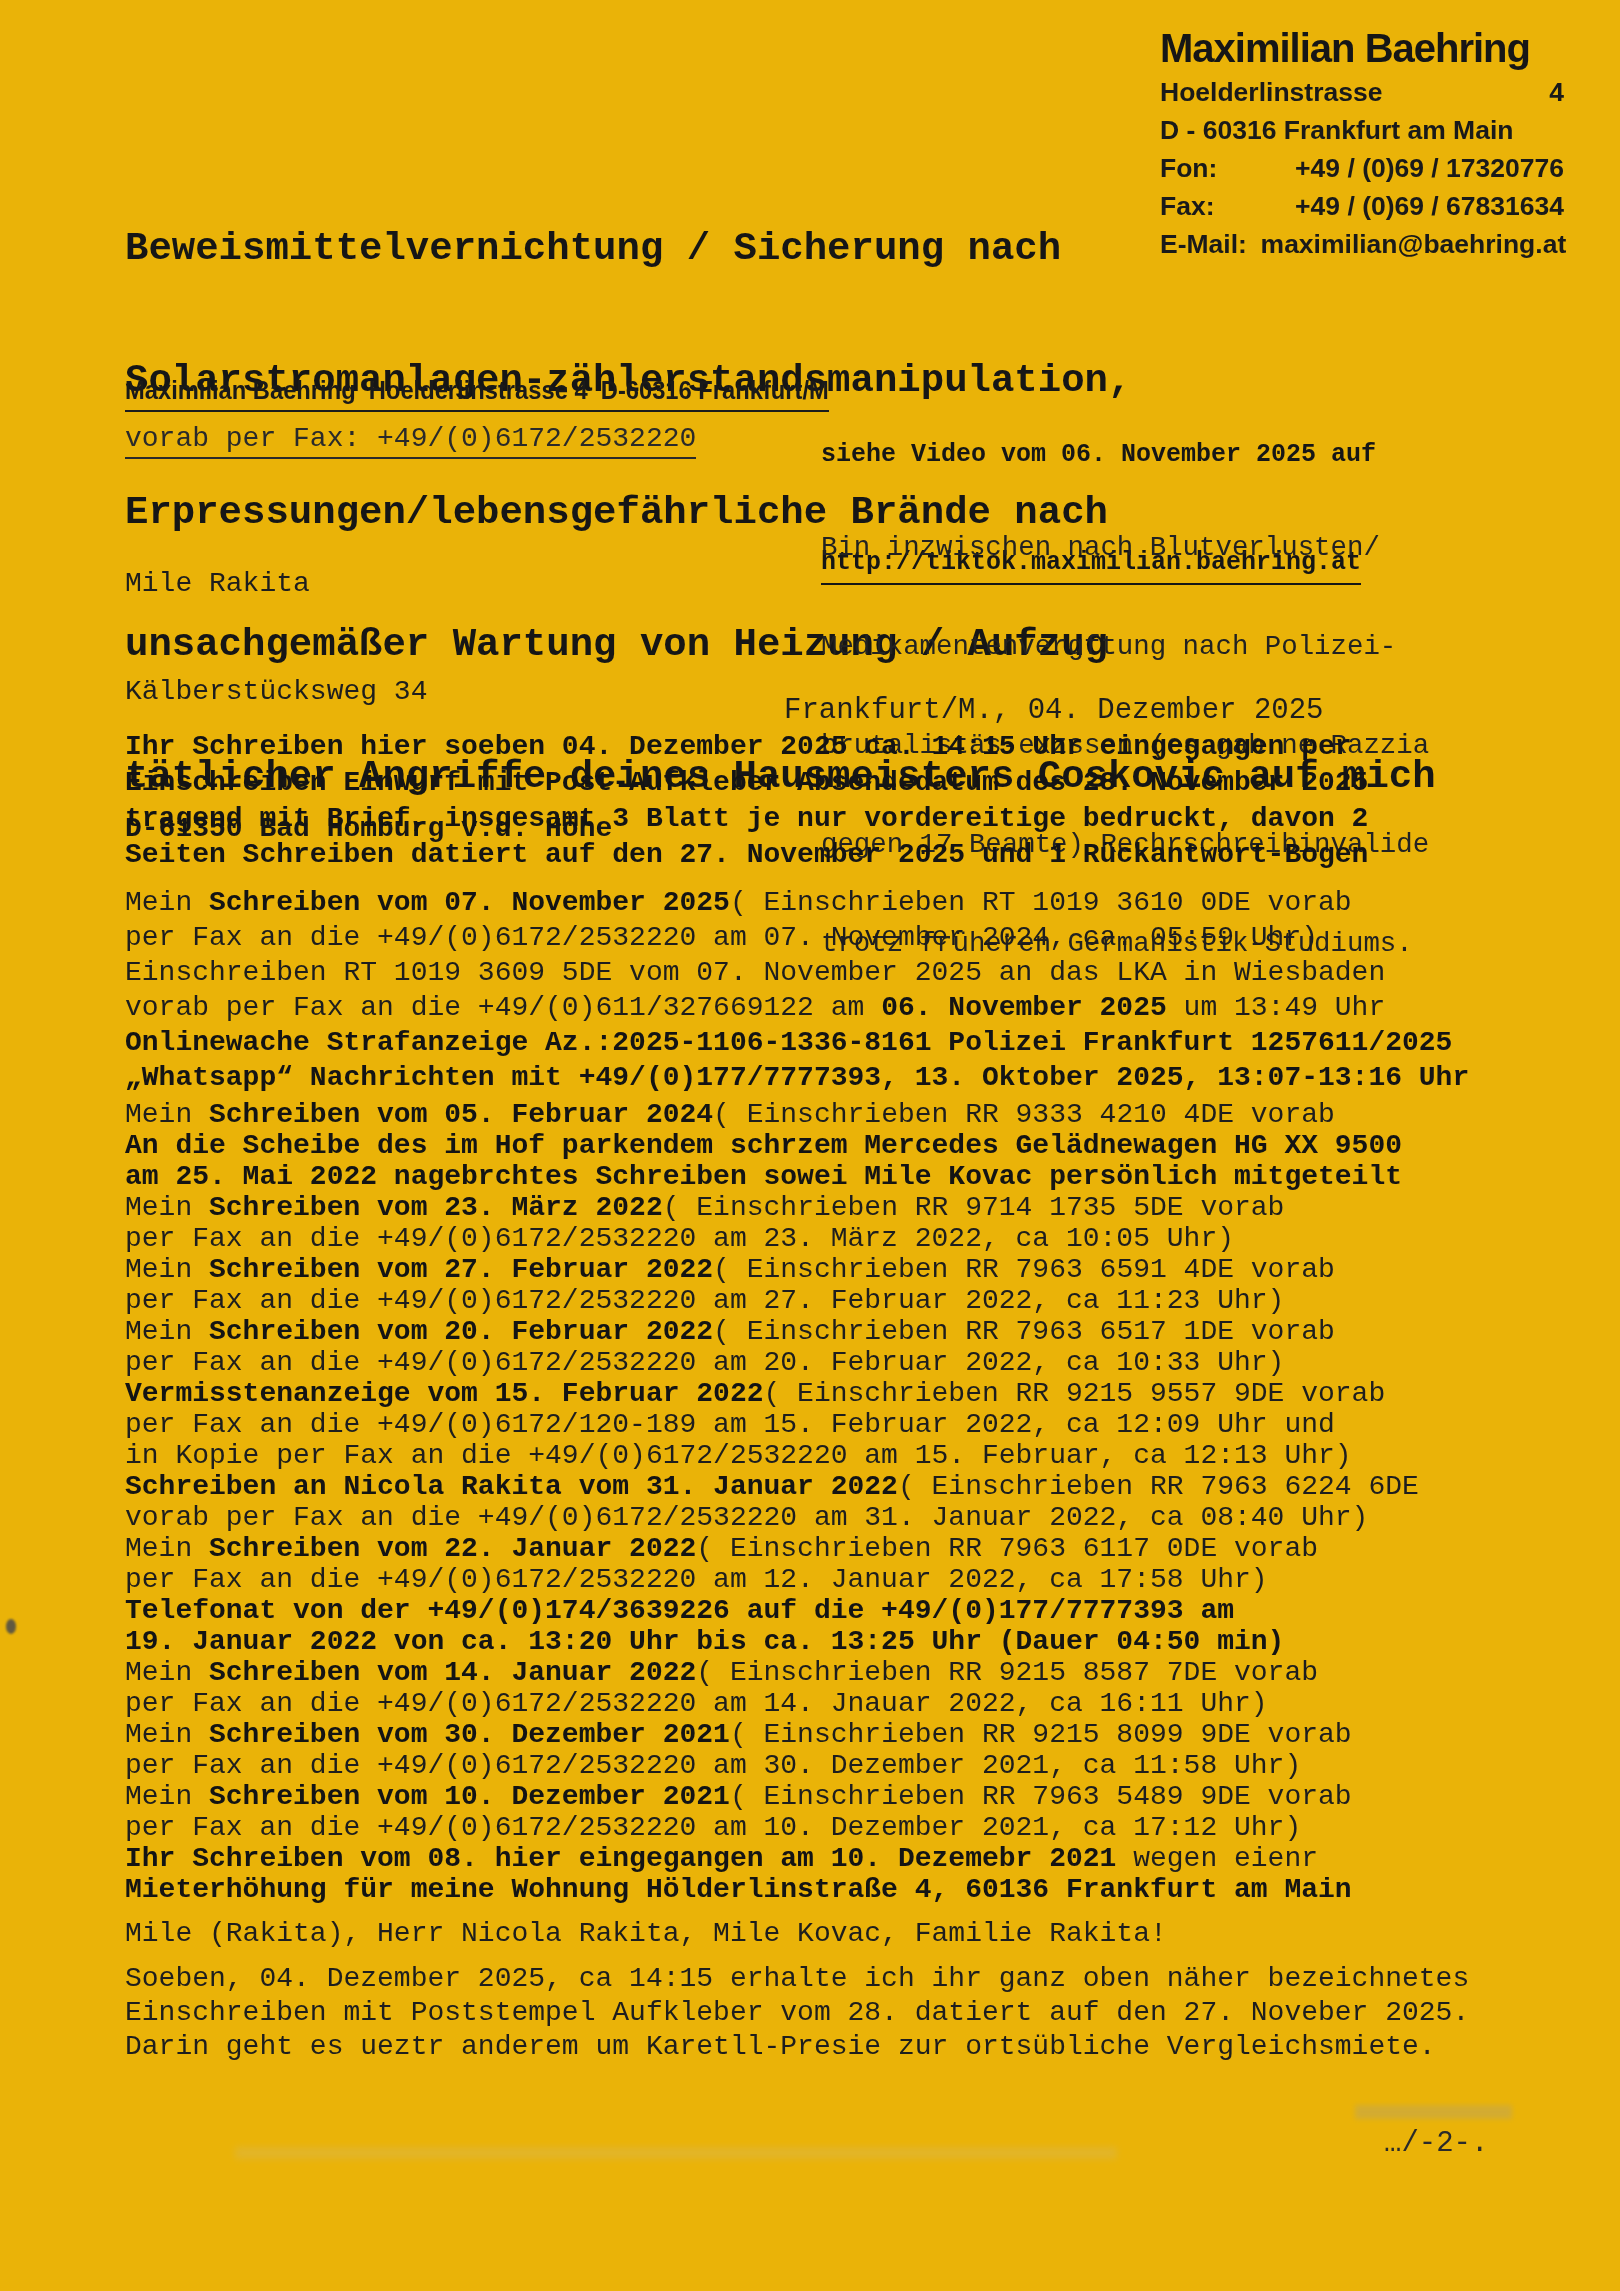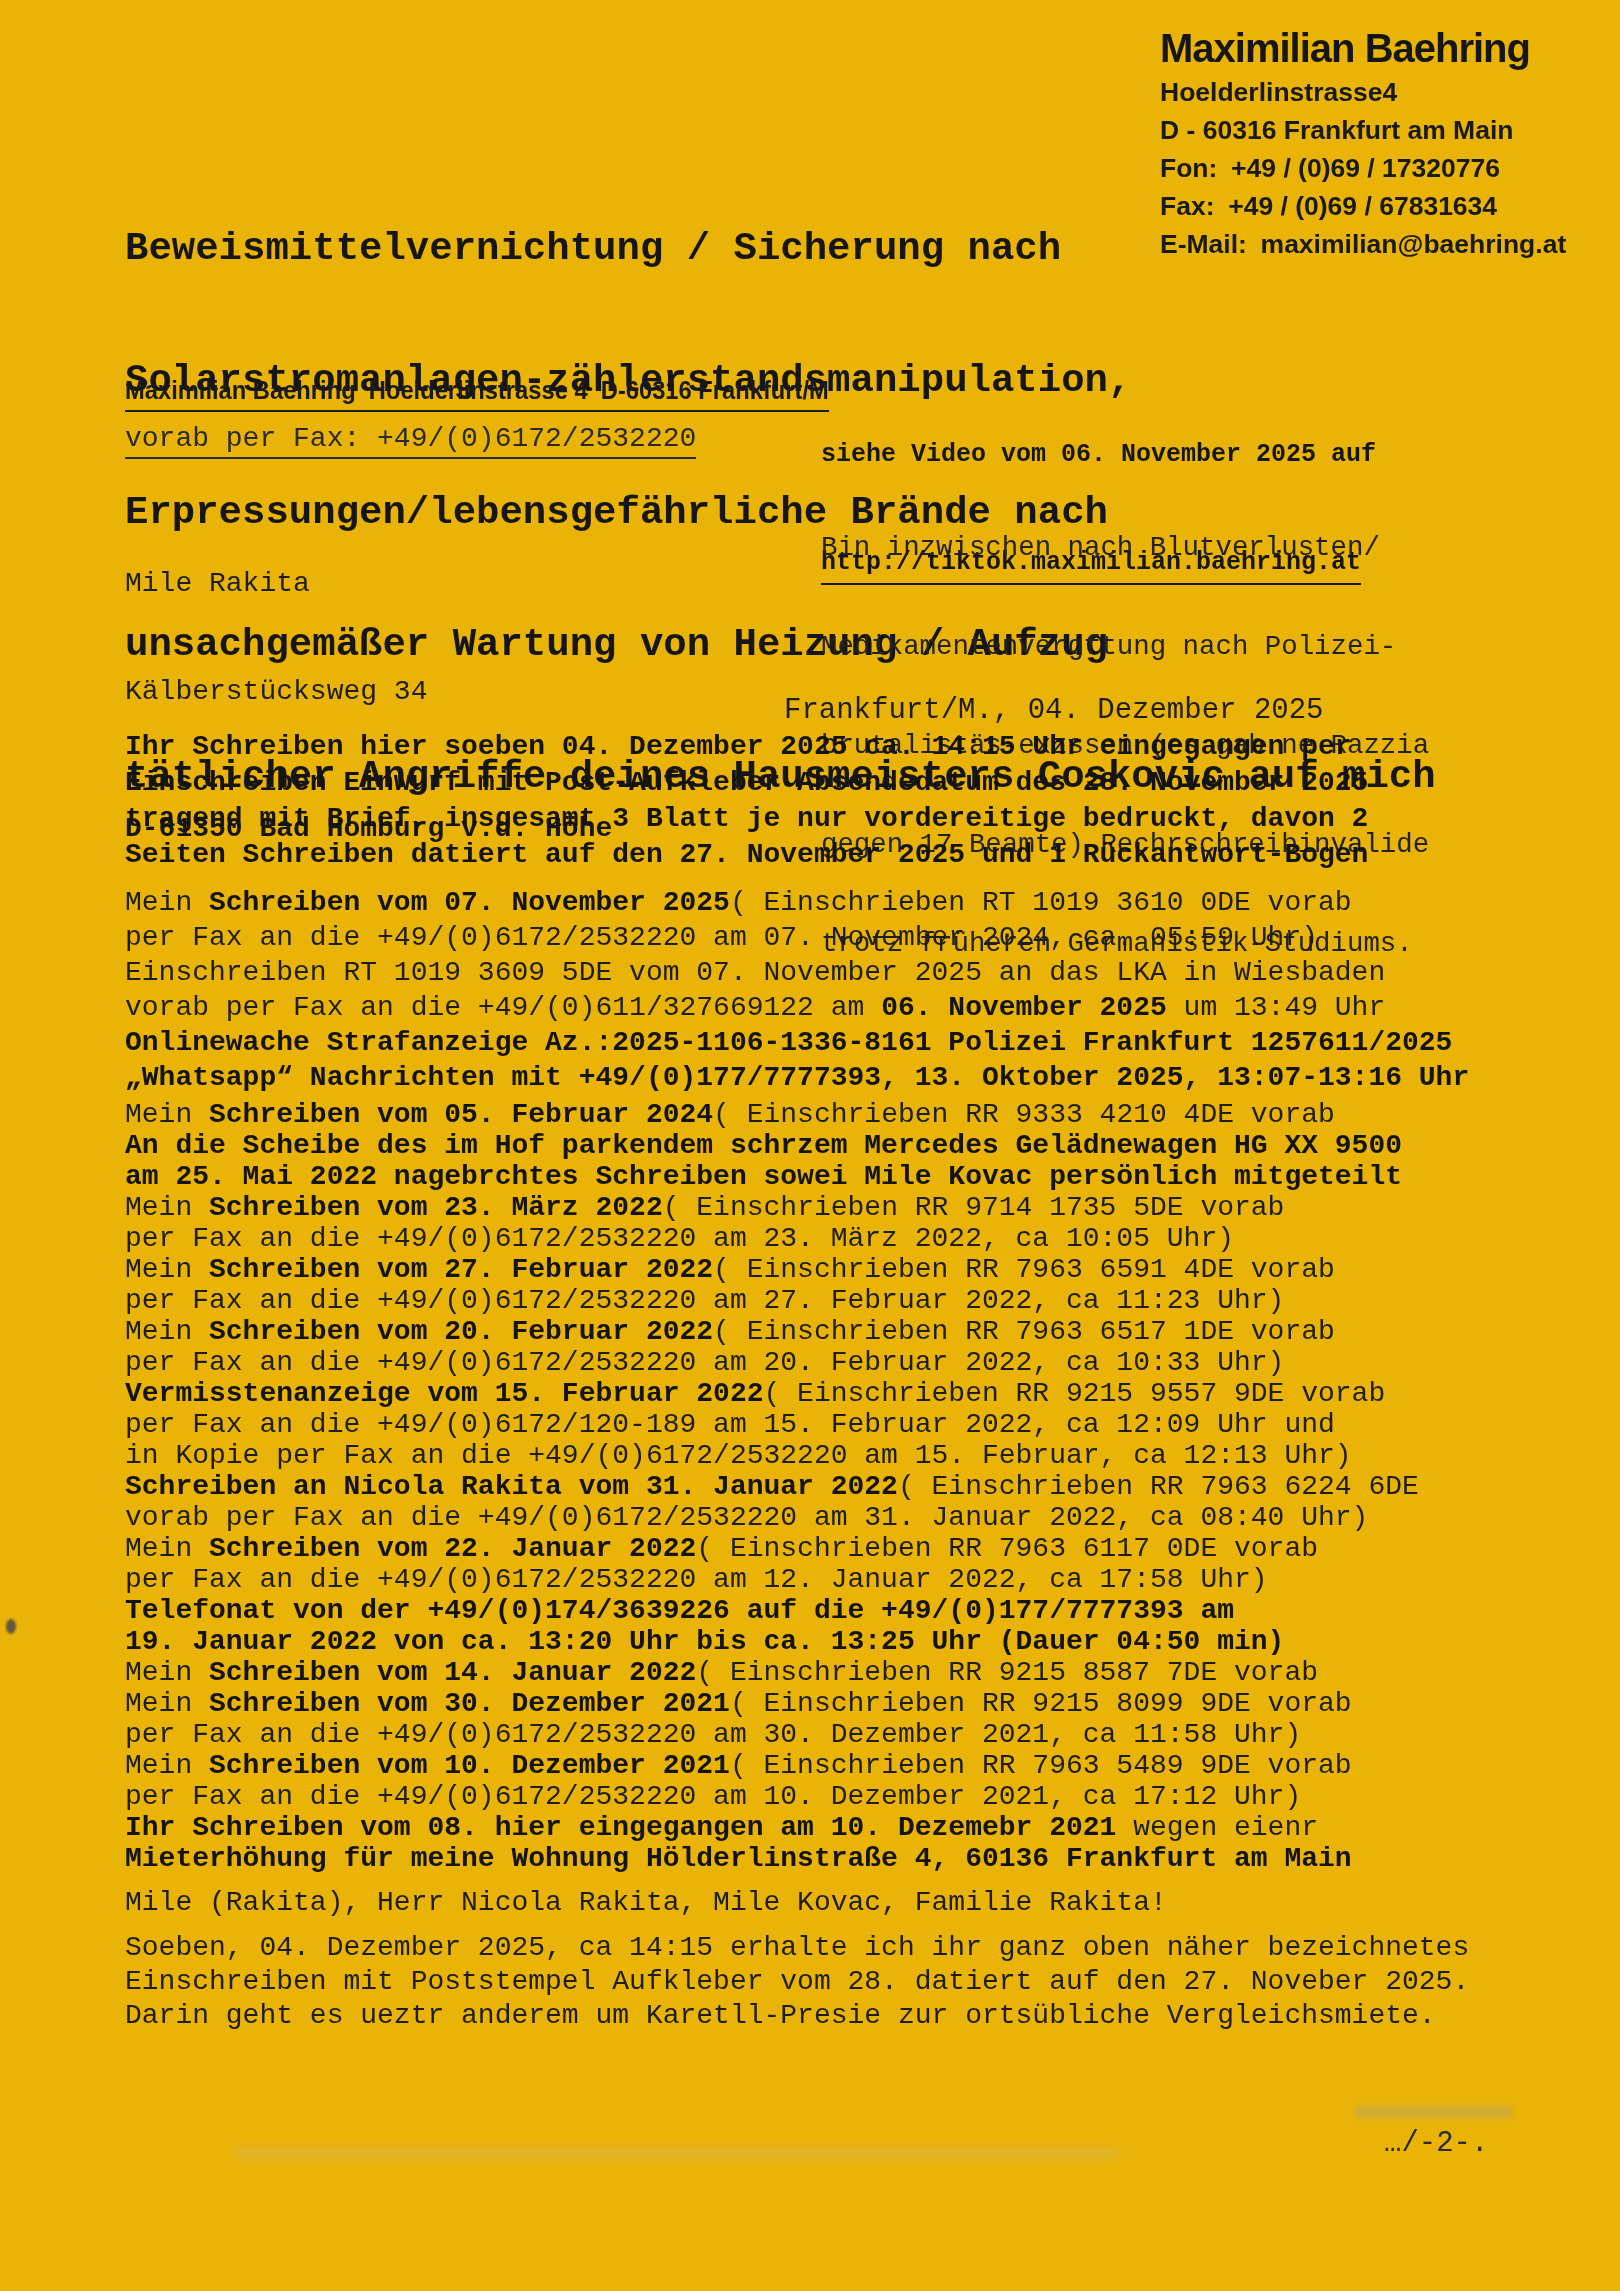--- a/index.html
+++ b/index.html
@@ -5,21 +5,21 @@
   html,body{margin:0;padding:0;background:#ffffff;}
   .page{
     position:relative; width:1620px; height:2292px;
     background:#eab308; overflow:hidden;
     color:#1e1e1e;
     font-family:"Liberation Mono","DejaVu Sans Mono",monospace;
   }
   
   .letterhead{position:absolute;left:1160px;top:27.4px;width:404px;}
   .lh-name{font-family:"Liberation Sans","DejaVu Sans",sans-serif;font-weight:700;font-size:40px;line-height:43px;letter-spacing:-1px;color:#161616;white-space:nowrap;}
-  .lh-row{display:flex;justify-content:flex-start;font-family:"Liberation Sans","DejaVu Sans",sans-serif;font-weight:700;font-size:26.5px;line-height:32px;margin-top:5.9px;color:#1a1a1a;white-space:nowrap;}
+  .lh-row{display:flex;justify-content:space-between;font-family:"Liberation Sans","DejaVu Sans",sans-serif;font-weight:700;font-size:26.5px;line-height:32px;margin-top:5.9px;color:#1a1a1a;white-space:nowrap;}
   .lh-row .lh-label{margin-right:13.7px;}
   
   .title{position:absolute;left:125px;top:139px;font-weight:700;font-size:39px;line-height:44px;color:#161616;white-space:pre;}
   
   .sender{position:absolute;left:125px;top:376px;font-family:"Liberation Sans","DejaVu Sans",sans-serif;font-weight:700;font-size:25.5px;white-space:pre;transform:scaleX(.93);transform-origin:left top;border-bottom:2.9px solid #1c1c1c;padding-bottom:4.9px;color:#1a1a1a;}
   .prefax{position:absolute;left:125px;top:423px;font-size:28px;border-bottom:2px solid #2a2a2a;padding-bottom:2.9px;color:#2a2a2a;white-space:pre;}
   
   .recipient{position:absolute;left:125px;top:494px;font-size:28px;line-height:36px;white-space:pre;}
   .recipient .city{font-weight:700;margin-top:29px;color:#161616;}
   
@@ -130,20 +130,21 @@
         <div class="line"><span class="b">Vermisstenanzeige vom 15. Februar 2022</span><span>( Einschrieben RR 9215 9557 9DE vorab</span></div>
         <div class="line"><span>per Fax an die +49/(0)6172/120-189 am 15. Februar 2022, ca 12:09 Uhr und</span></div>
         <div class="line"><span>in Kopie per Fax an die +49/(0)6172/2532220 am 15. Februar, ca 12:13 Uhr)</span></div>
         <div class="line"><span class="b">Schreiben an Nicola Rakita vom 31. Januar 2022</span><span>( Einschrieben RR 7963 6224 6DE</span></div>
         <div class="line"><span>vorab per Fax an die +49/(0)6172/2532220 am 31. Januar 2022, ca 08:40 Uhr)</span></div>
         <div class="line"><span>Mein </span><span class="b">Schreiben vom 22. Januar 2022</span><span>( Einschrieben RR 7963 6117 0DE vorab</span></div>
         <div class="line"><span>per Fax an die +49/(0)6172/2532220 am 12. Januar 2022, ca 17:58 Uhr)</span></div>
         <div class="line"><span class="b">Telefonat von der +49/(0)174/3639226 auf die +49/(0)177/7777393 am</span></div>
         <div class="line"><span class="b">19. Januar 2022 von ca. 13:20 Uhr bis ca. 13:25 Uhr (Dauer 04:50 min)</span></div>
         <div class="line"><span>Mein </span><span class="b">Schreiben vom 14. Januar 2022</span><span>( Einschrieben RR 9215 8587 7DE vorab</span></div>
+        <div class="line"><span>per Fax an die +49/(0)6172/2532220 am 14. Jnauar 2022, ca 16:11 Uhr)</span></div>
         <div class="line"><span>Mein </span><span class="b">Schreiben vom 30. Dezember 2021</span><span>( Einschrieben RR 9215 8099 9DE vorab</span></div>
         <div class="line"><span>per Fax an die +49/(0)6172/2532220 am 30. Dezember 2021, ca 11:58 Uhr)</span></div>
         <div class="line"><span>Mein </span><span class="b">Schreiben vom 10. Dezember 2021</span><span>( Einschrieben RR 7963 5489 9DE vorab</span></div>
         <div class="line"><span>per Fax an die +49/(0)6172/2532220 am 10. Dezember 2021, ca 17:12 Uhr)</span></div>
         <div class="line"><span class="b">Ihr Schreiben vom 08. hier eingegangen am 10. Dezemebr 2021</span><span> wegen eienr</span></div>
         <div class="line"><span class="b">Mieterhöhung für meine Wohnung Hölderlinstraße 4, 60136 Frankfurt am Main</span></div>
       </div>
       <div class="para">
         <div class="line"><span>Mile (Rakita), Herr Nicola Rakita, Mile Kovac, Familie Rakita!</span></div>
       </div>

